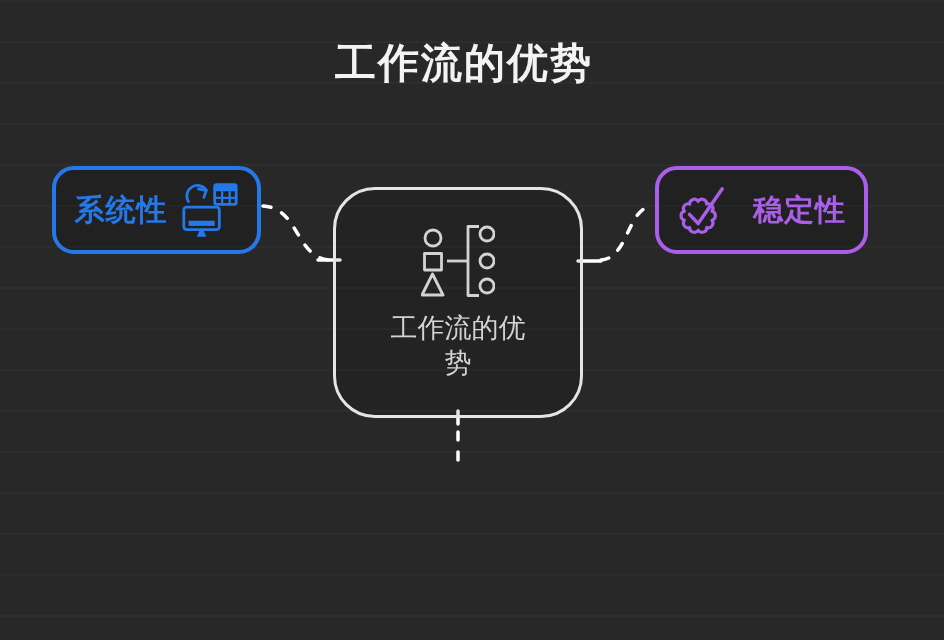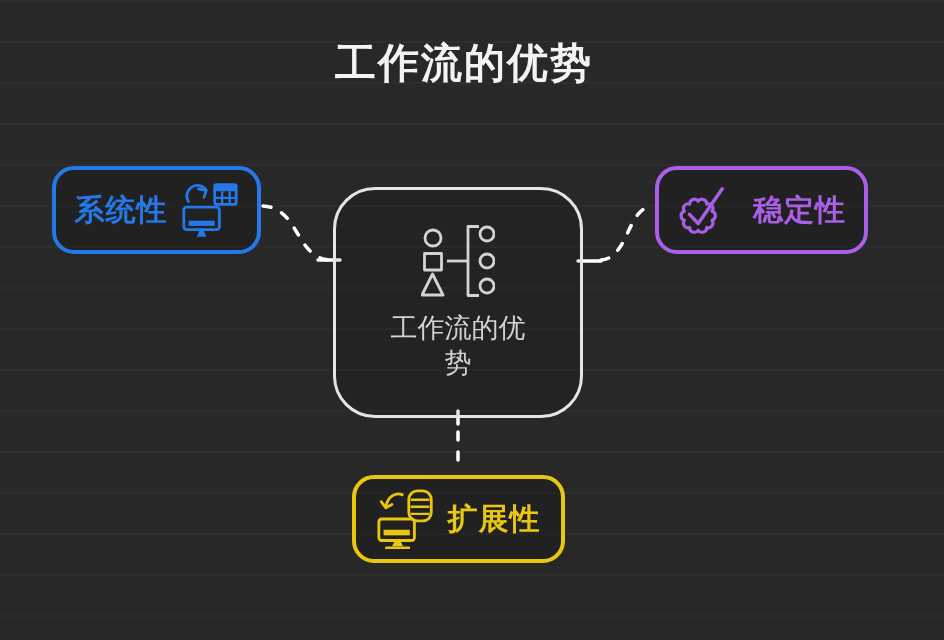--- a/index.html
+++ b/index.html
@@ -152,30 +152,14 @@
   </div>
 
   <div class="node node-stability">
     <svg class="icon" width="52" height="56" viewBox="0 0 54 58" fill="none" stroke="currentColor" stroke-linejoin="round" stroke-linecap="round">
       <path stroke-width="3.2" d="M22,20 A4.8,4.8 0 0 1 30.82,22.87 A4.8,4.8 0 0 1 36.27,30.36 A4.8,4.8 0 0 1 36.27,39.64 A4.8,4.8 0 0 1 30.82,47.13 A4.8,4.8 0 0 1 22,50 A4.8,4.8 0 0 1 13.18,47.13 A4.8,4.8 0 0 1 7.73,39.64 A4.8,4.8 0 0 1 7.73,30.36 A4.8,4.8 0 0 1 13.18,22.87 A4.8,4.8 0 0 1 22,20 Z"></path>
       <path stroke-width="3.6" d="M13,33.5 L22,43 L47,7"></path>
     </svg>
     <span class="label">稳定性</span>
   </div>
 
-  <div class="node node-extensibility">
-    <svg class="icon" width="58" height="60" viewBox="0 0 62 64" fill="none" stroke="currentColor" stroke-width="3" stroke-linejoin="round">
-
-      <path d="M27,6 C19,3 11,9 9.5,19" stroke-linecap="round"></path>
-      <path d="M9.5,20 L4.5,13.5 M9.5,20 L16,16.5" stroke-linecap="round"></path>
-
-      <rect x="34" y="2" width="24" height="32" rx="9"></rect>
-      <path d="M36,11.5 H56 M36,19 H56 M36,26.5 H56" stroke-width="2.6"></path>
-
-      <rect x="2" y="32" width="38" height="23" rx="3"></rect>
-      <rect x="7" y="43.5" width="28" height="6" fill="currentColor" stroke="none"></rect>
-      <path d="M16,61 L28,61 L25,55.5 L19,55.5 Z" fill="currentColor" stroke="none"></path>
-      <path d="M10,63 H34" stroke-linecap="round"></path>
-    </svg>
-    <span class="label">扩展性</span>
-  </div>
 
 </div>
 
 </body></html>

